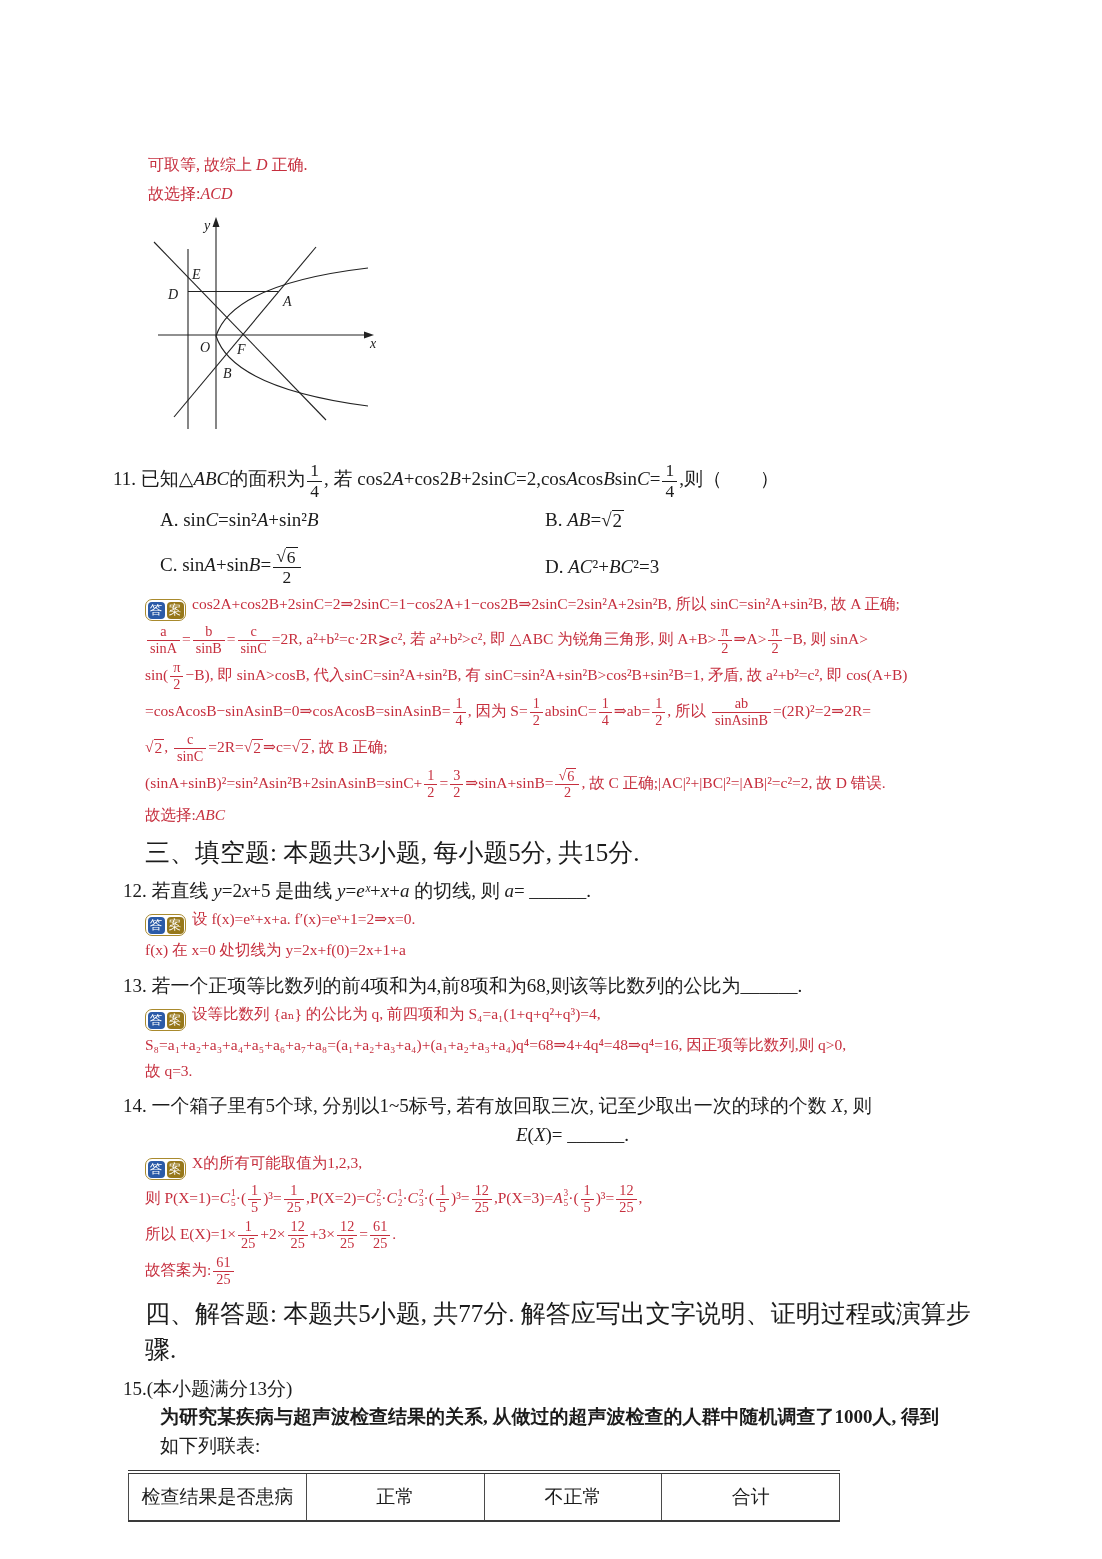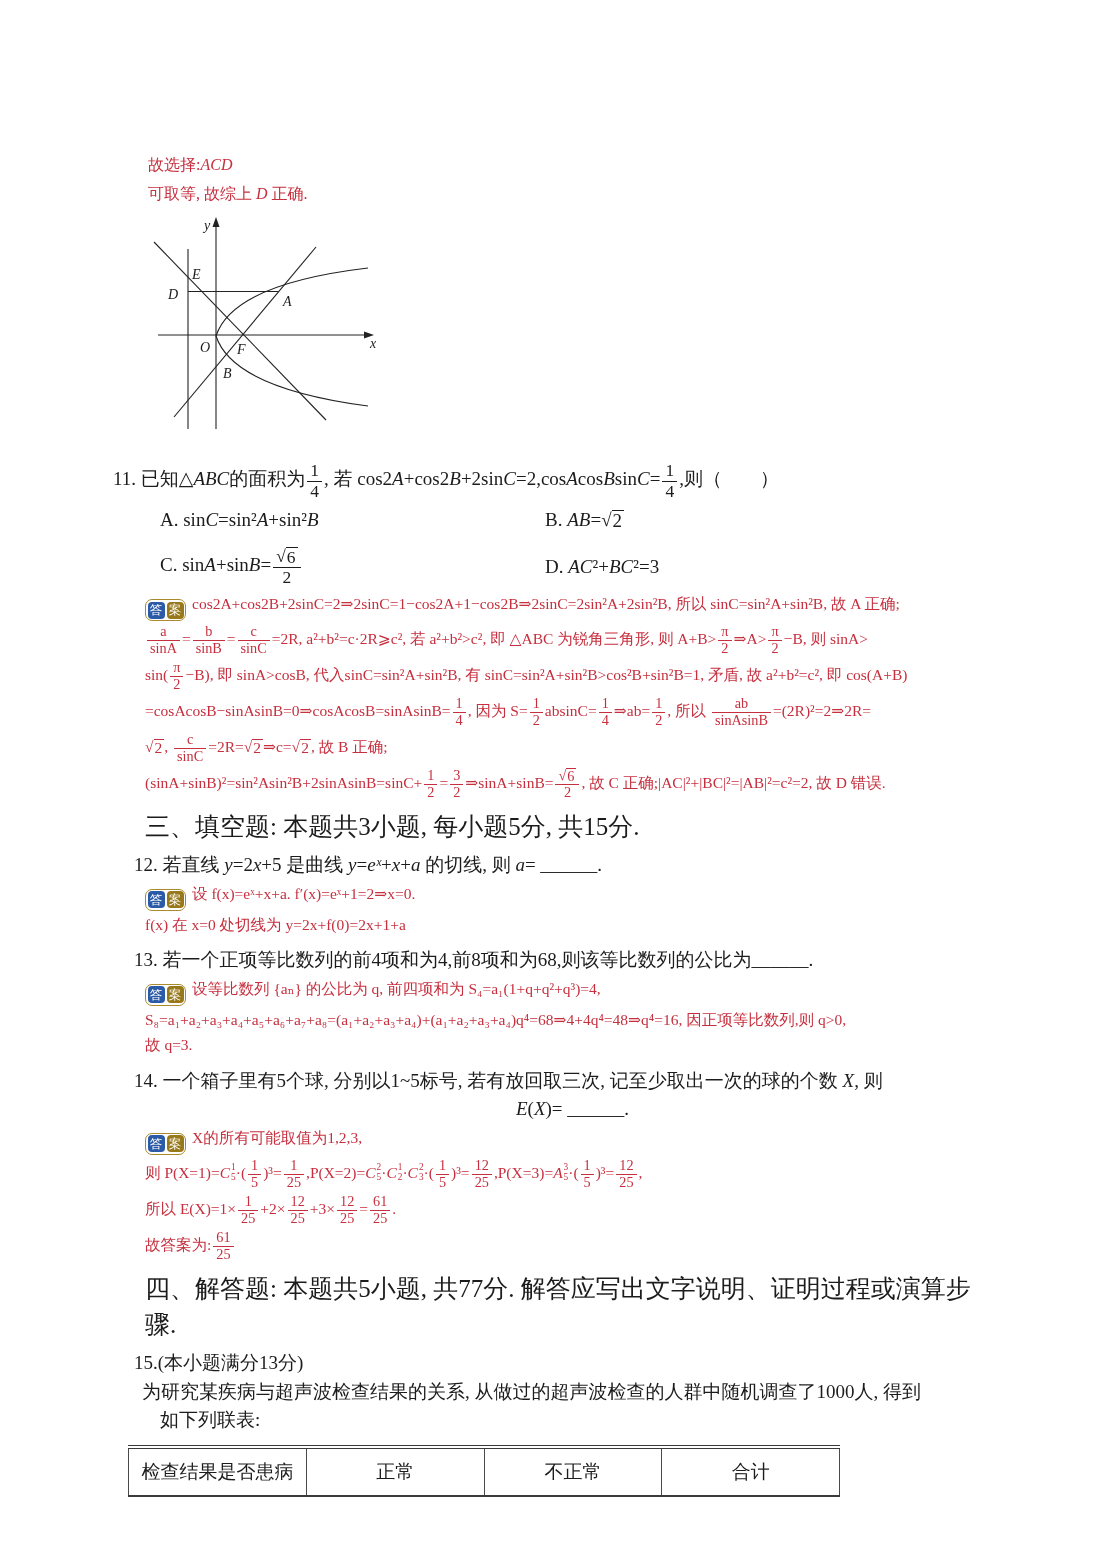--- a/index.html
+++ b/index.html
@@ -38,43 +38,43 @@
          padding:1.5px;vertical-align:-5px;margin-right:6px;background:#fff;}
   .badge span{color:#fff;font-size:12.5px;width:17px;height:17px;display:flex;align-items:center;
               justify-content:center;border-radius:4px;font-family:"Liberation Sans",sans-serif;}
   .badge .b1{background:#2b5aa7;}
   .badge .b2{background:#97781b;}
 
   .intro{margin:150px 0 0 36px;font-size:16px;line-height:29px;}
   .figurewrap{margin:8px 0 0 26px;}
 
   .qstem{font-size:19px;margin-left:1px;margin-top:26px;white-space:nowrap;line-height:1.5;}
-  .qstem2{font-size:19px;margin-left:22px;white-space:nowrap;line-height:1.5;}
+  .qstem2{font-size:19px;margin-left:11px;white-space:nowrap;line-height:1.5;}
   .opts{margin:8px 0 6px 48px;display:grid;grid-template-columns:385px auto;
         row-gap:16px;align-items:center;font-size:19px;}
   .sect{font-size:25px;margin:8px 0 6px 33px;line-height:1.45;}
   .indent48{margin-left:48px;}
   .mt{margin-top:10px;font-family:Liberation Serif, serif;}
 
   table.ctable{border-collapse:collapse;margin:10px 0 0 16px;width:712px;
                font-size:19px;table-layout:fixed;}
   table.ctable{border:1.3px solid #4a4a4a;border-top:4.5px double #3a3a3a;border-bottom:2px solid #3a3a3a;}
   table.ctable th{font-weight:normal;border:1.3px solid #4a4a4a;height:44px;text-align:center;}
 
   svg text{font-family:"Liberation Serif","DejaVu Serif",serif;font-style:italic;font-size:14px;fill:#1c1c1c;}
 </style>
 </head>
 <body>
 
 <div class="page">
   <div class="content">
 
     <div class="intro red">
+      <div class="line">可取等, 故综上 <span class="it">D</span> 正确.</div>
       <div class="line">故选择:<span class="it">ACD</span></div>
-      <div class="line">可取等, 故综上 <span class="it">D</span> 正确.</div>
     </div>
 
     <div class="figurewrap">
       <svg width="262" height="215" viewBox="0 0 262 215">
         <g stroke="#222" stroke-width="1.1" fill="none">
           <line x1="78" y1="8" x2="78" y2="213"></line>
           <line x1="20" y1="119" x2="228" y2="119"></line>
           <line x1="50" y1="33" x2="50" y2="213"></line>
           <line x1="36" y1="201" x2="178" y2="31"></line>
           <line x1="16" y1="26" x2="188" y2="204"></line>
@@ -178,20 +178,21 @@
           </span>=<span class="frac">
             <span class="fn">3</span>
             <span class="fd">2</span>
           </span>⇒sinA+sinB=<span class="frac">
             <span class="fn"><span class="sqrt">
                 <span class="rsign">√</span>
                 <span class="rbar">6</span>
               </span></span>
             <span class="fd">2</span>
           </span>, 故 C 正确;|AC|²+|BC|²=|AB|²=c²=2, 故 D 错误.</div>
+      <div class="line">故选择:<span class="it">ABC</span></div>
     </div>
 
     <div class="sect">三、填空题: 本题共3小题, 每小题5分, 共15分.</div>
 
     <div class="qstem2">12. 若直线 <span class="it">y</span>=2<span class="it">x</span>+5 是曲线 <span class="it">y</span>=<span class="it">eˣ</span>+<span class="it">x</span>+<span class="it">a</span> 的切线, 则 <span class="it">a</span>= ______.</div>
     <div class="ans">
       <div class="line"><span class="badge">
             <span class="b1">答</span>
             <span class="b2">案</span>
           </span><span>设 f(x)=eˣ+x+a.  f′(x)=eˣ+1=2⇒x=0.</span></div>
@@ -279,21 +280,21 @@
           </span>.</div>
       <div class="line">故答案为:<span class="frac">
             <span class="fn">61</span>
             <span class="fd">25</span>
           </span></div>
     </div>
 
     <div class="sect">四、解答题: 本题共5小题, 共77分. 解答应写出文字说明、证明过程或演算步骤.</div>
 
     <div class="qstem2">15.(本小题满分13分)</div>
-    <div class="qstem2 indent48" style="margin-left:30px;white-space:normal;">为研究某疾病与超声波检查结果的关系, 从做过的超声波检查的人群中随机调查了1000人, 得到</div>
+    <div class="qstem2 indent48" style="margin-left:48px;white-space:normal;font-weight:bold;">为研究某疾病与超声波检查结果的关系, 从做过的超声波检查的人群中随机调查了1000人, 得到</div>
     <div class="qstem2 indent48" style="margin-left:48px;">如下列联表:</div>
 
     <table class="ctable">
       <tbody>
           <tr>
         <th>检查结果是否患病</th>
         <th>正常</th>
         <th>不正常</th>
         <th>合计</th>
       </tr>

